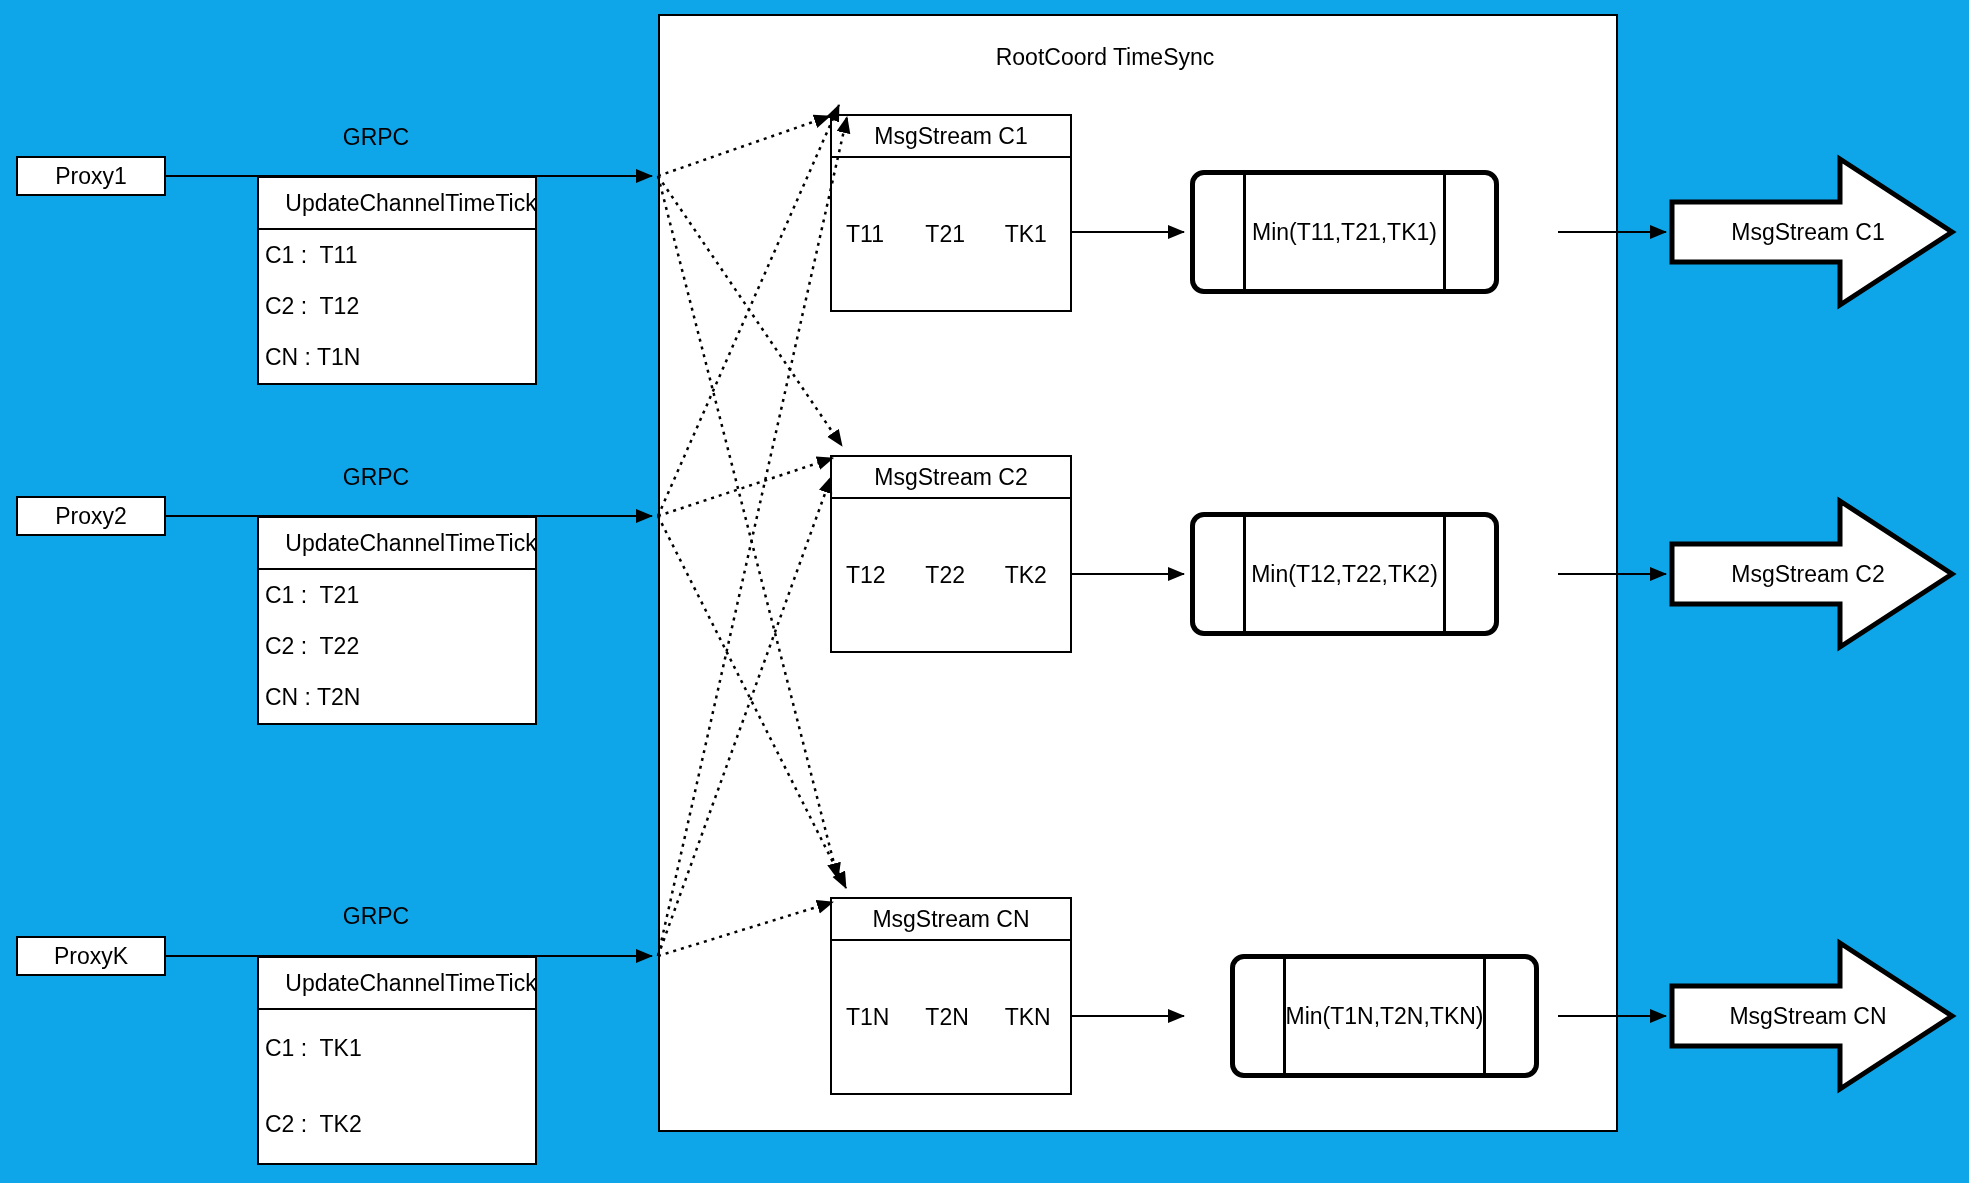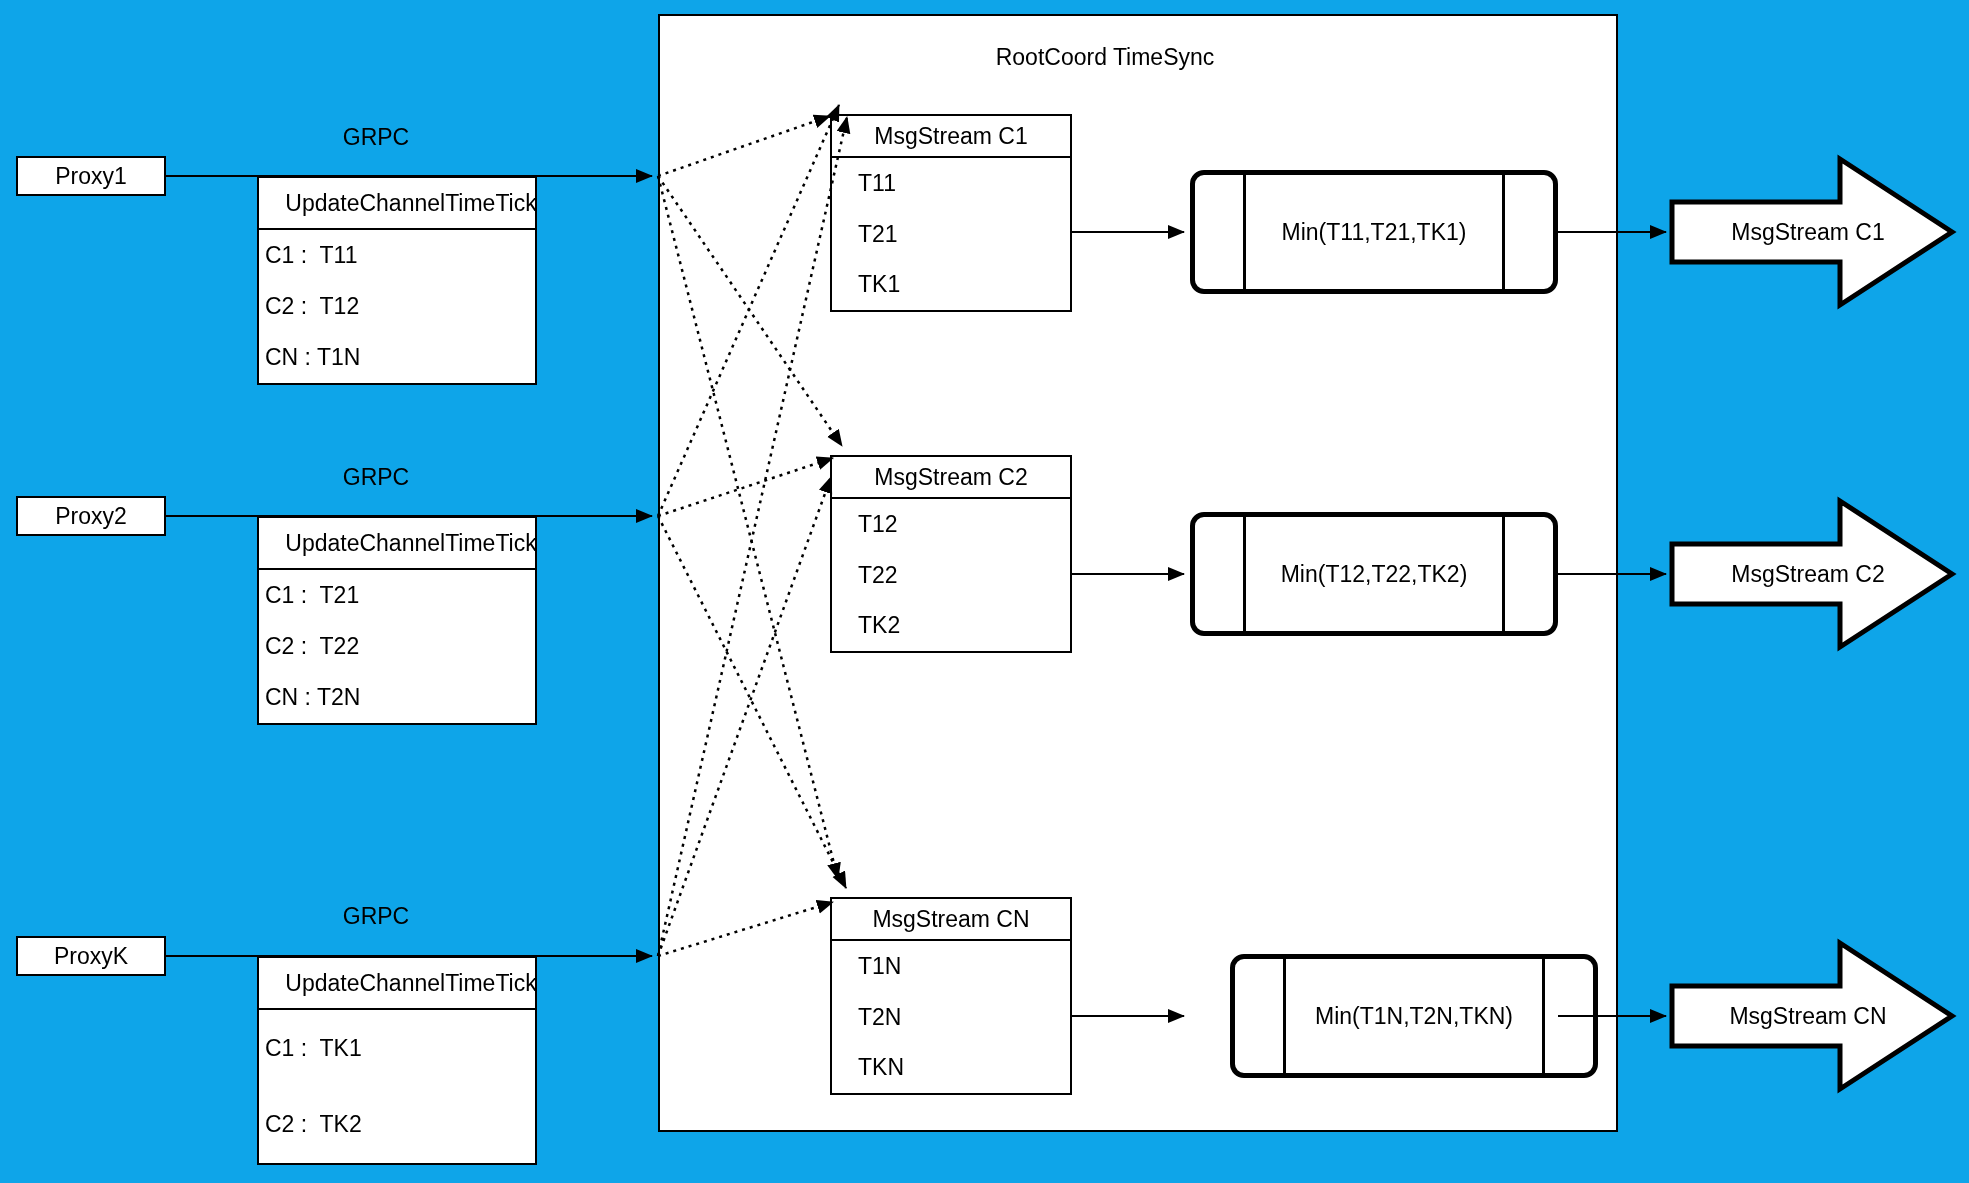--- a/index.html
+++ b/index.html
@@ -44,28 +44,28 @@
   .ms-table{
     width:242px;height:198px;
     border:2px solid #000;background:#fff;
     box-sizing:border-box;display:flex;flex-direction:column;
   }
   .ms-header{
     height:40px;border-bottom:2px solid #000;
     display:flex;align-items:center;justify-content:center;
     font-size:23px;flex:none;
   }
-  .ms-rows{flex:1;display:flex;flex-direction:column;padding-left:12px;}
+  .ms-rows{flex:1;display:flex;flex-direction:row;}
   .ms-row{
     flex:1;display:flex;align-items:center;
     padding-left:14px;font-size:23px;white-space:pre;
   }
   
   .min-box{
-    width:368px;height:124px;
+    width:309px;height:124px;
     border:5px solid #000;border-radius:14px;background:#fff;
     box-sizing:border-box;position:absolute;
     display:flex;align-items:center;justify-content:center;
     font-size:23px;
   }
   .min-bar{
     position:absolute;top:0;bottom:0;width:3px;background:#000;
   }
   .min-bar.left{left:48px;}
   .min-bar.right{right:48px;}

